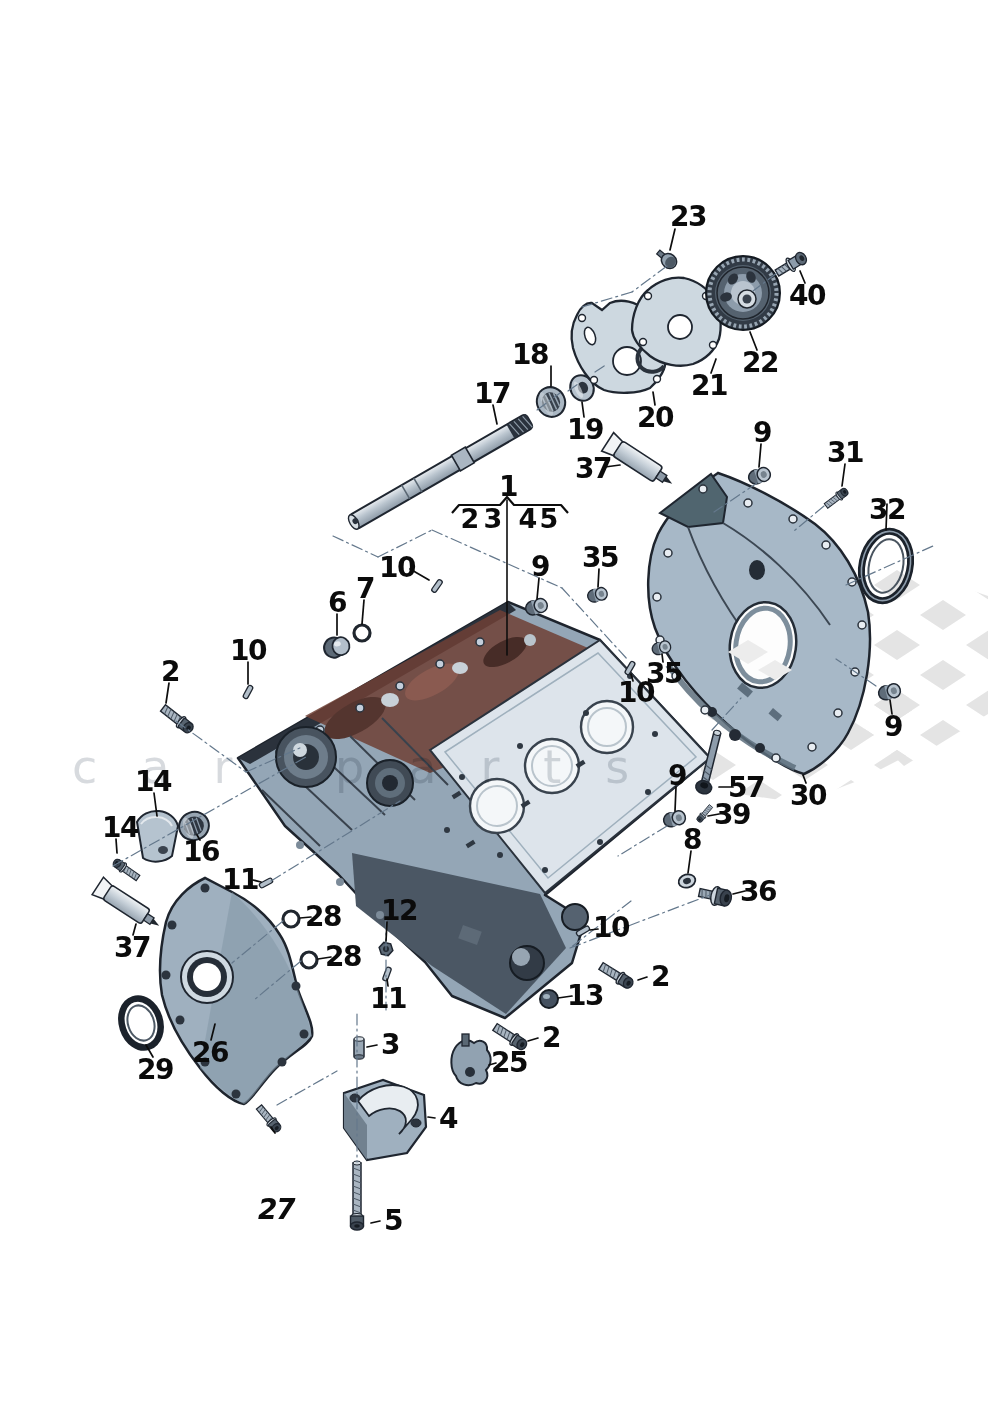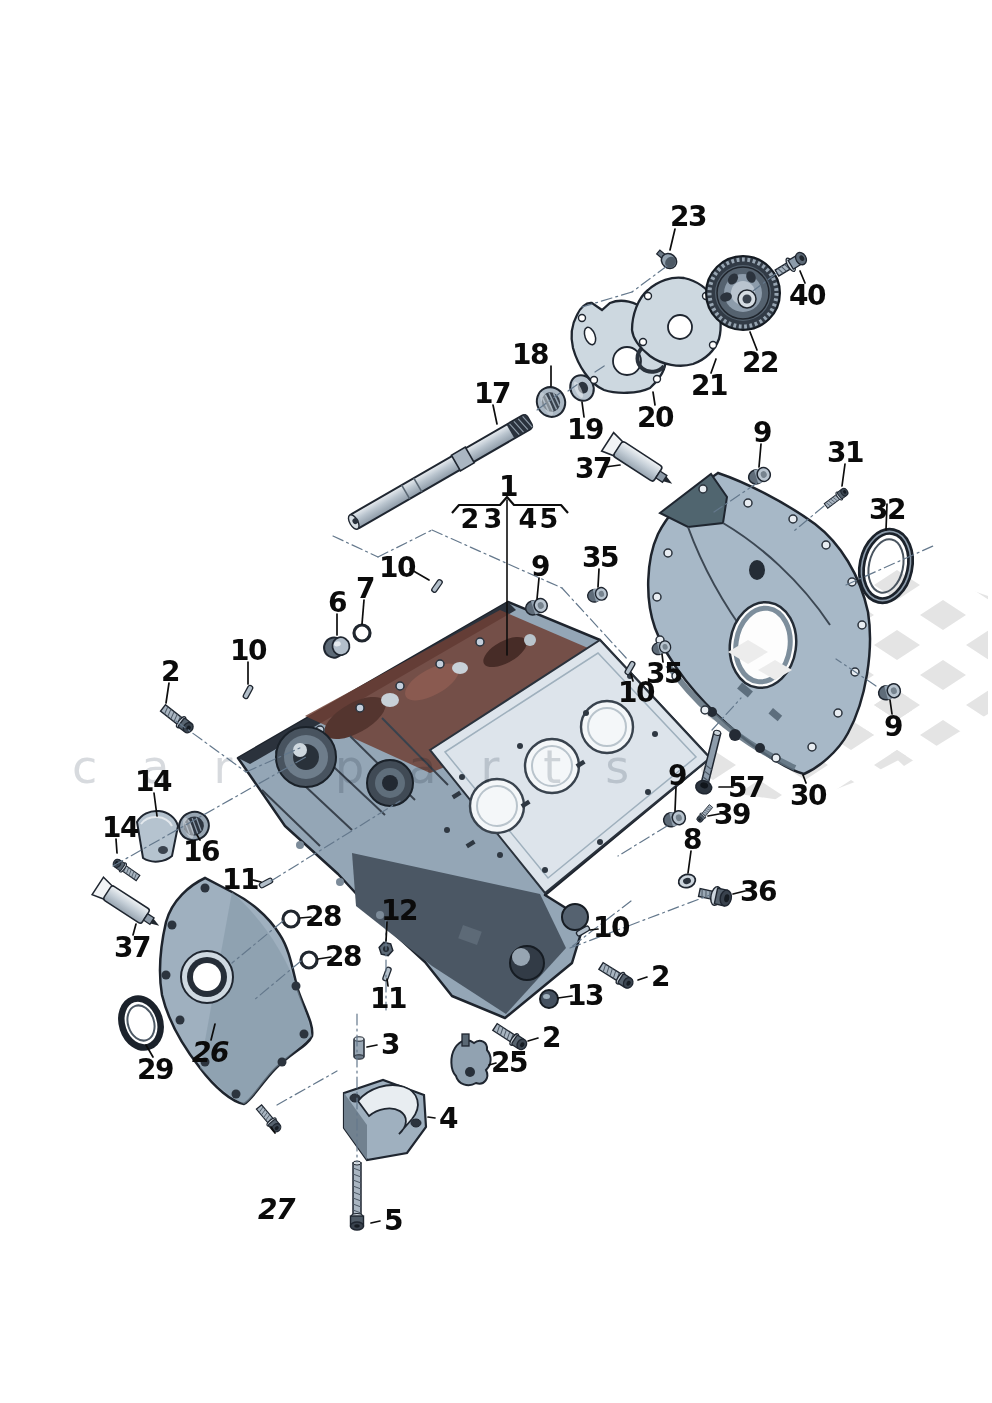--- a/index.html
+++ b/index.html
@@ -501,21 +501,21 @@
       <div class="callout" style="left: 758px; top: 891px;">36</div>
       <div class="callout" style="left: 153px; top: 781px;">14</div>
       <div class="callout" style="left: 120px; top: 827px;">14</div>
       <div class="callout" style="left: 201px; top: 851px;">16</div>
       <div class="callout" style="left: 240px; top: 879px;">11</div>
       <div class="callout" style="left: 323px; top: 916px;">28</div>
       <div class="callout" style="left: 343px; top: 956px;">28</div>
       <div class="callout" style="left: 387px; top: 910px; margin-left: 12px;">12</div>
       <div class="callout" style="left: 388px; top: 998px;">11</div>
       <div class="callout" style="left: 132px; top: 947px;">37</div>
-      <div class="callout" style="left: 210px; top: 1052px; font-style: italic;">26</div>
+      <div class="callout" style="left: 210px; top: 1052px;">26</div>
       <div class="callout" style="left: 155px; top: 1069px;">29</div>
       <div class="callout" style="left: 611px; top: 927px;">10</div>
       <div class="callout" style="left: 660px; top: 976px;">2</div>
       <div class="callout" style="left: 585px; top: 995px;">13</div>
       <div class="callout" style="left: 551px; top: 1037px;">2</div>
       <div class="callout" style="left: 509px; top: 1062px;">25</div>
       <div class="callout" style="left: 390px; top: 1044px;">3</div>
       <div class="callout" style="left: 448px; top: 1118px;">4</div>
       <div class="callout" style="left: 393px; top: 1220px;">5</div>
       <div class="callout" style="left: 276px; top: 1209px; font-style: italic;">27</div>

